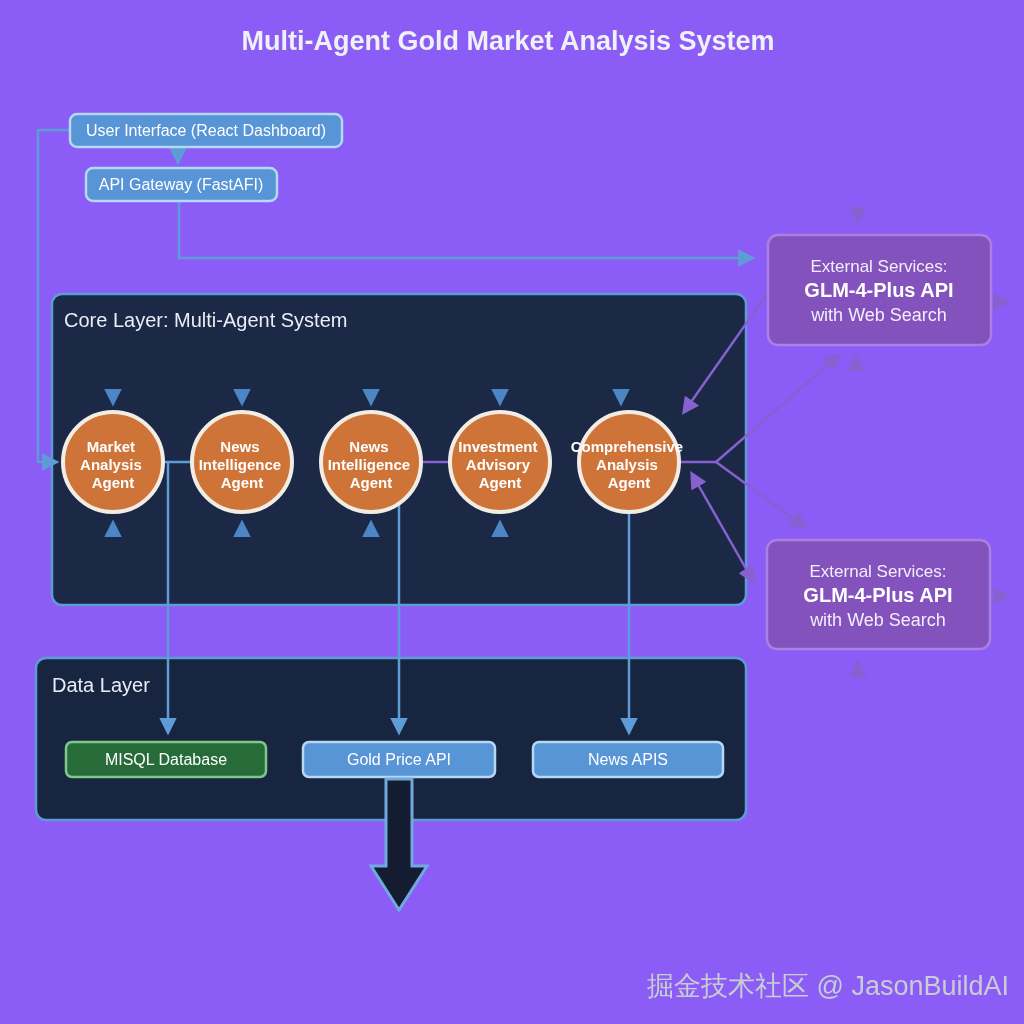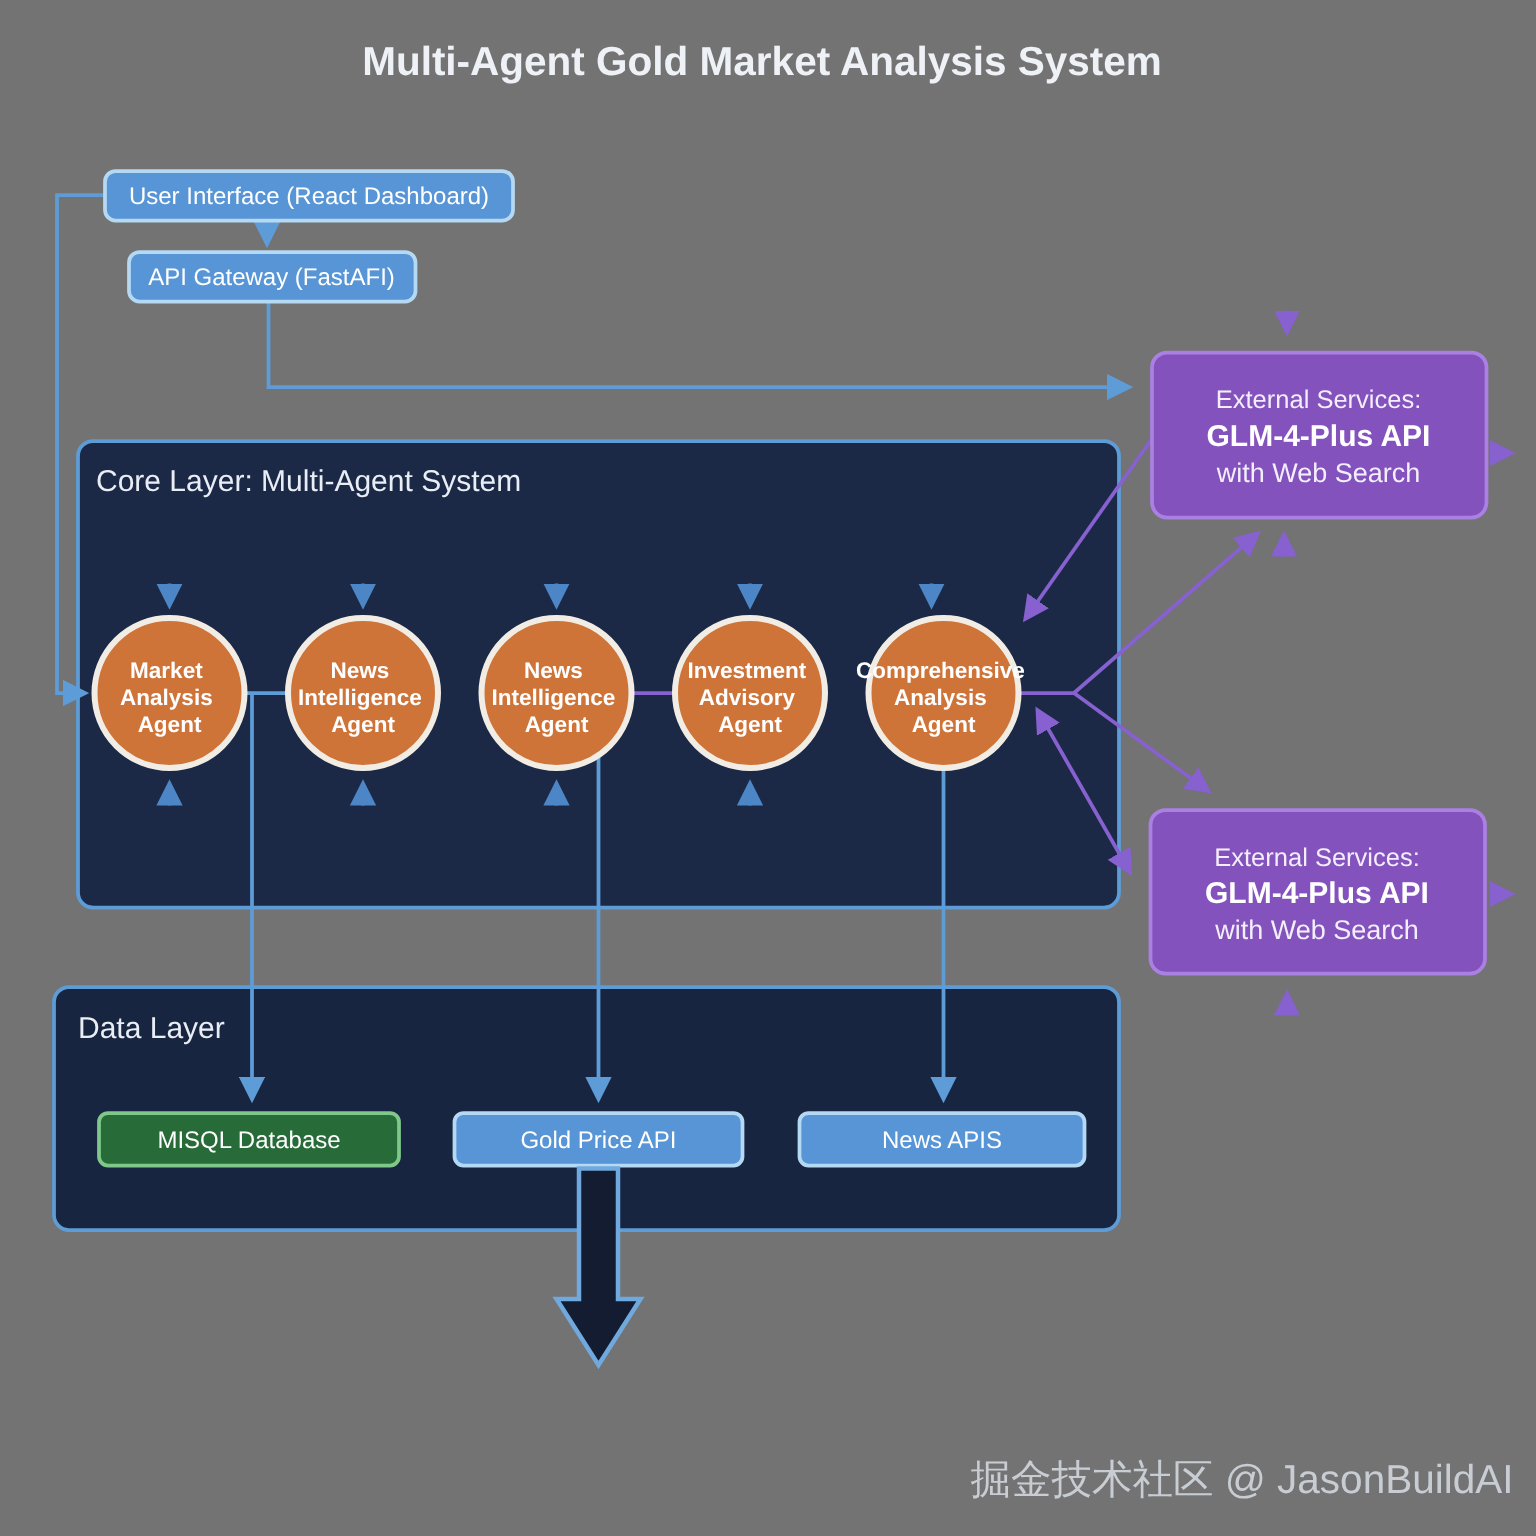--- a/index.html
+++ b/index.html
@@ -1,16 +1,16 @@
 <!DOCTYPE html>
 <html><head>
 <meta charset="utf-8">
 <style>
   html,body{margin:0;padding:0;background:#121b30;}
-  .stage{width:1024px;height:1024px;position:relative;background:#737373;overflow:hidden;}
+  .stage{width:1024px;height:1024px;position:relative;background:#8b5cf6;overflow:hidden;}
   svg{display:block;}
   text{font-family:"Liberation Sans",sans-serif;}
   .t-title{font-size:27px;font-weight:bold;fill:#eef1f6;}
   .t-node{font-size:16px;fill:#ffffff;}
   .t-layer{font-size:20px;fill:#e9edf5;}
   .t-agent{font-size:15px;font-weight:bold;fill:#ffffff;}
   .t-es1{font-size:17px;fill:#f3eefc;}
   .t-es2{font-size:20px;font-weight:bold;fill:#ffffff;}
   .t-es3{font-size:18px;fill:#f3eefc;}
   .t-mark{font-size:27px;fill:#c8ccd3;}

